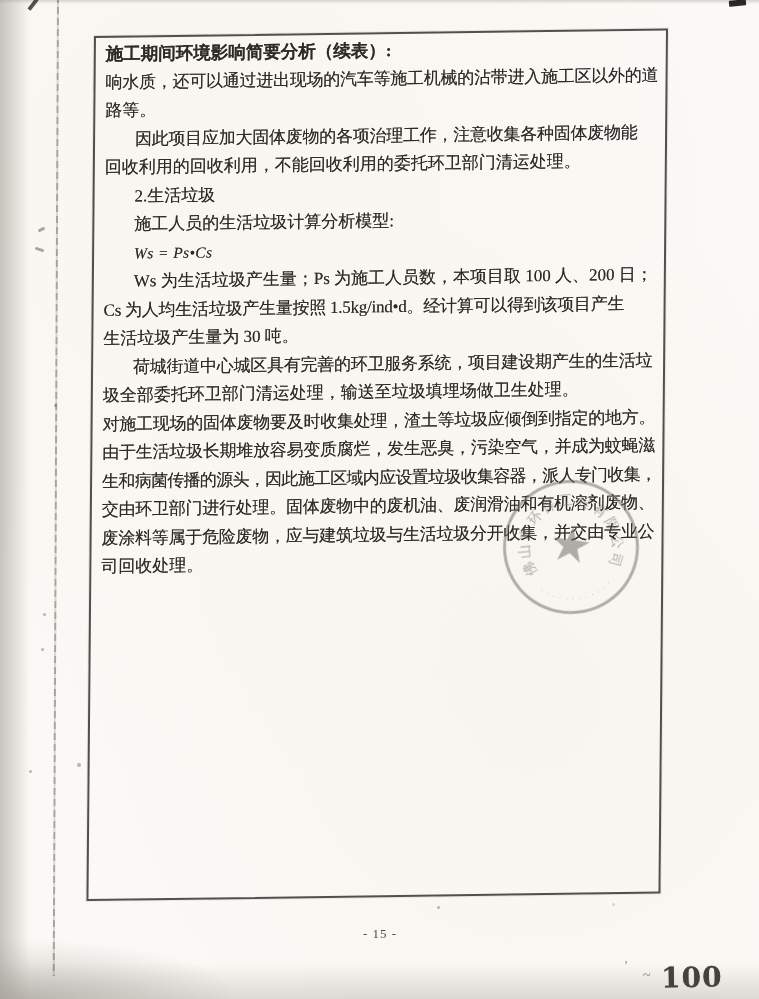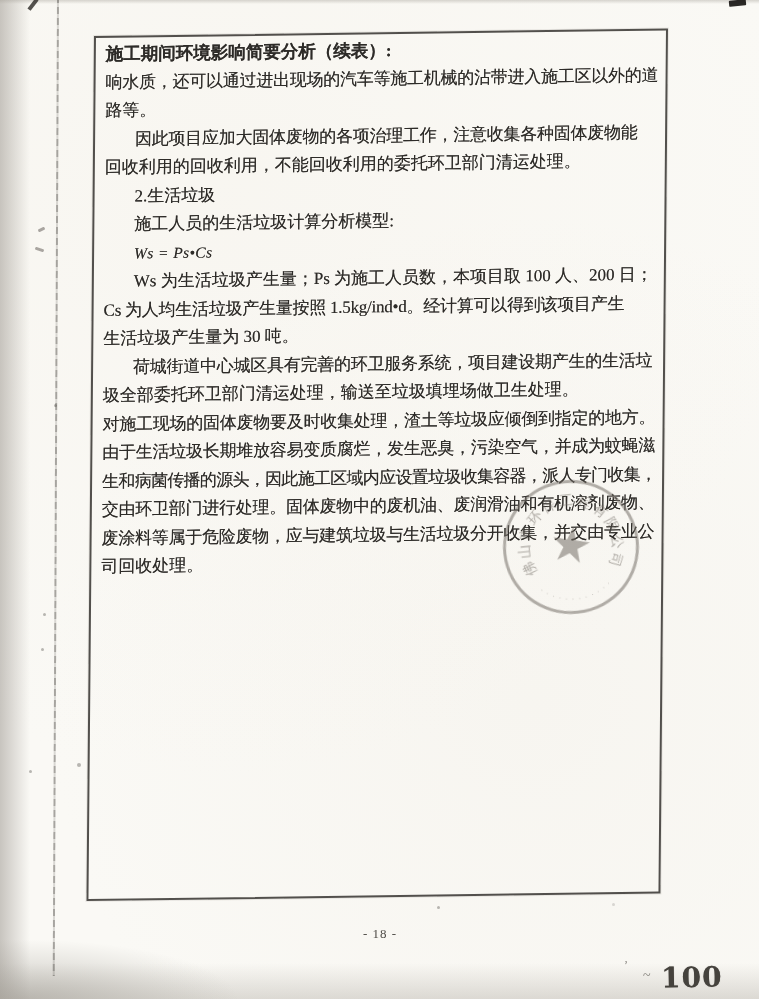--- a/index.html
+++ b/index.html
@@ -134,18 +134,18 @@
         <span style="position: absolute; left: 50%; top: 50%; font-size: 7px; line-height: 1; transform: translate(-50%, -50%) rotate(176.364deg) translateY(-53px) rotate(180deg);">·</span>
         <span style="position: absolute; left: 50%; top: 50%; font-size: 7px; line-height: 1; transform: translate(-50%, -50%) rotate(183.636deg) translateY(-53px) rotate(180deg);">·</span>
         <span style="position: absolute; left: 50%; top: 50%; font-size: 7px; line-height: 1; transform: translate(-50%, -50%) rotate(190.909deg) translateY(-53px) rotate(180deg);">·</span>
         <span style="position: absolute; left: 50%; top: 50%; font-size: 7px; line-height: 1; transform: translate(-50%, -50%) rotate(198.182deg) translateY(-53px) rotate(180deg);">·</span>
         <span style="position: absolute; left: 50%; top: 50%; font-size: 7px; line-height: 1; transform: translate(-50%, -50%) rotate(205.455deg) translateY(-53px) rotate(180deg);">·</span>
         <span style="position: absolute; left: 50%; top: 50%; font-size: 7px; line-height: 1; transform: translate(-50%, -50%) rotate(212.727deg) translateY(-53px) rotate(180deg);">·</span>
         <span style="position: absolute; left: 50%; top: 50%; font-size: 7px; line-height: 1; transform: translate(-50%, -50%) rotate(220deg) translateY(-53px) rotate(180deg);">·</span>
       </div>
   </div>
 
-  <div class="page-number">- 18 -</div>
+  <div class="page-number">- 15 -</div>
   <span class="pre-mark" style="left:624px;top:958px;">’</span>
   <span class="pre-mark" style="left:643px;top:968px;font-size:14px;">~</span>
   <div class="stamp-number">100</div>
 
 </div>
 
 </body></html>

